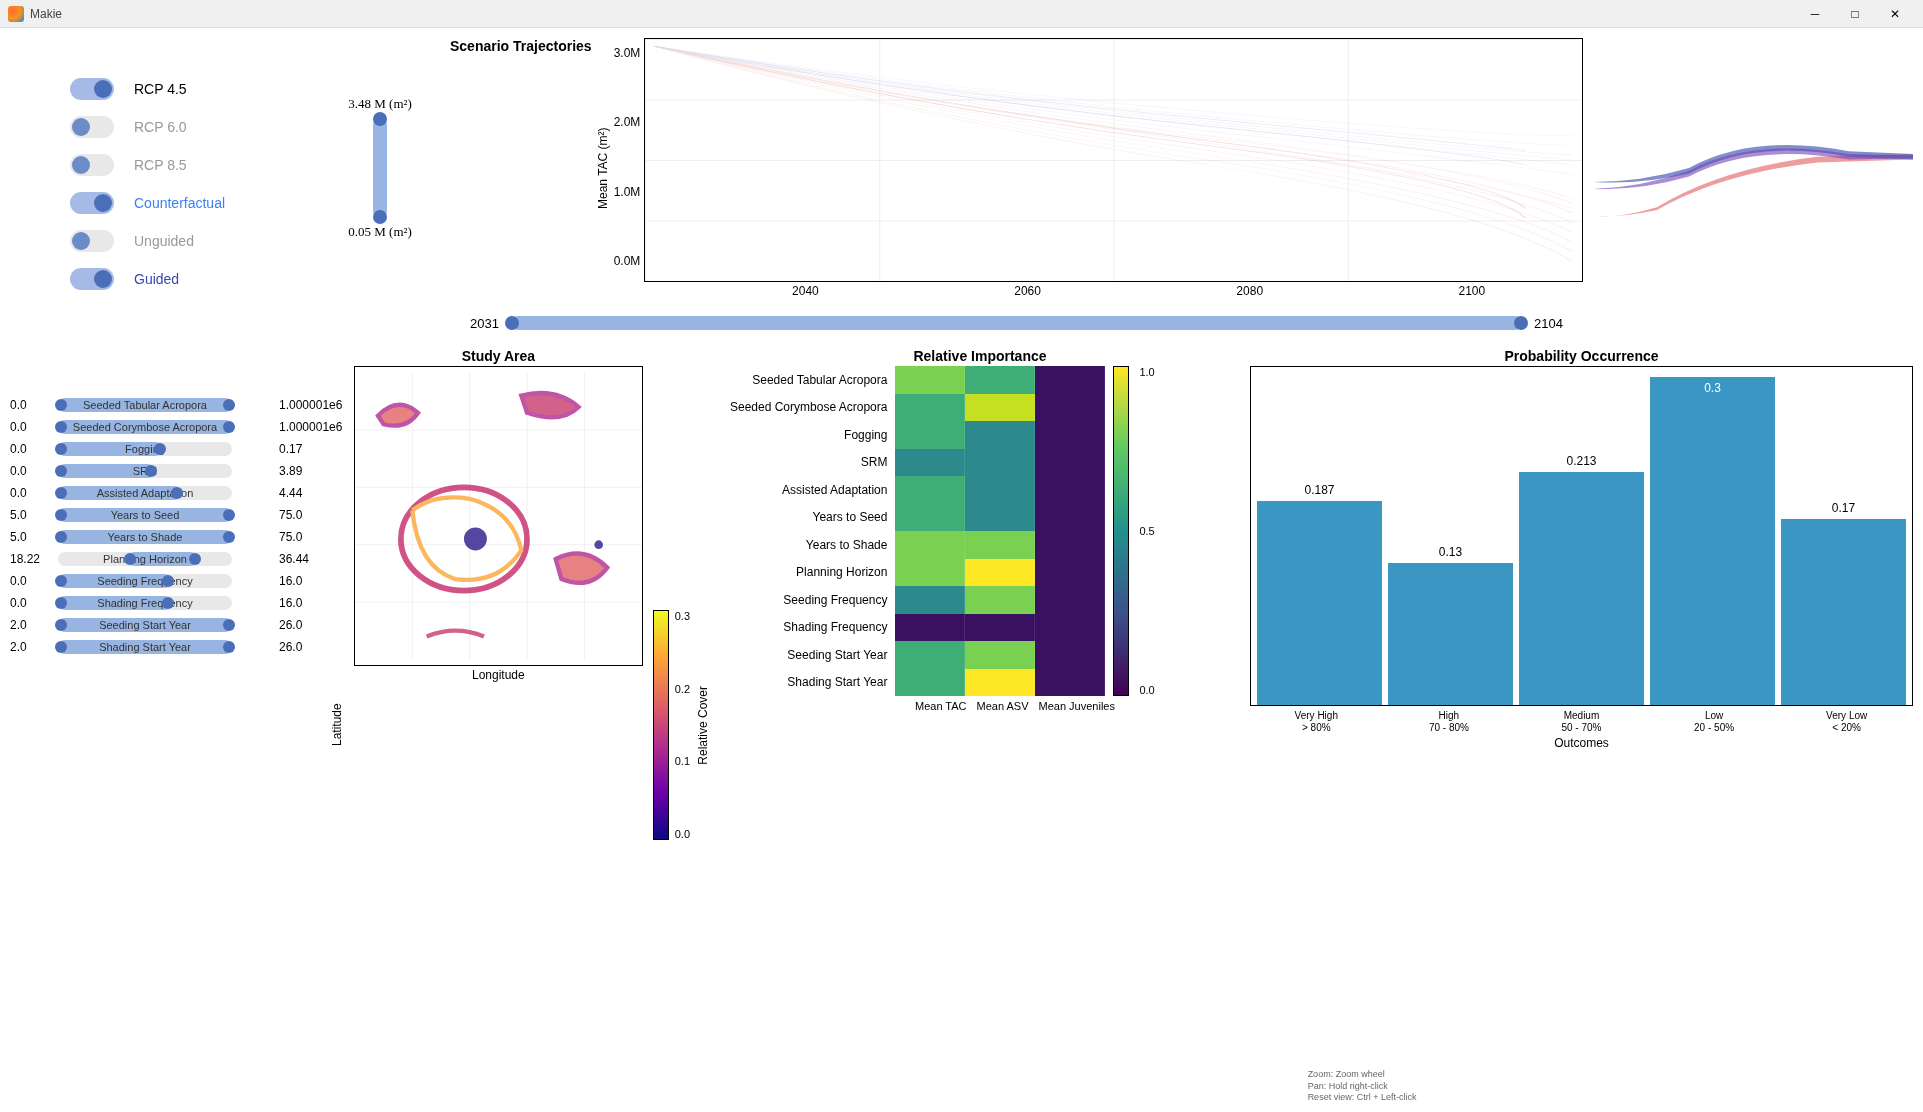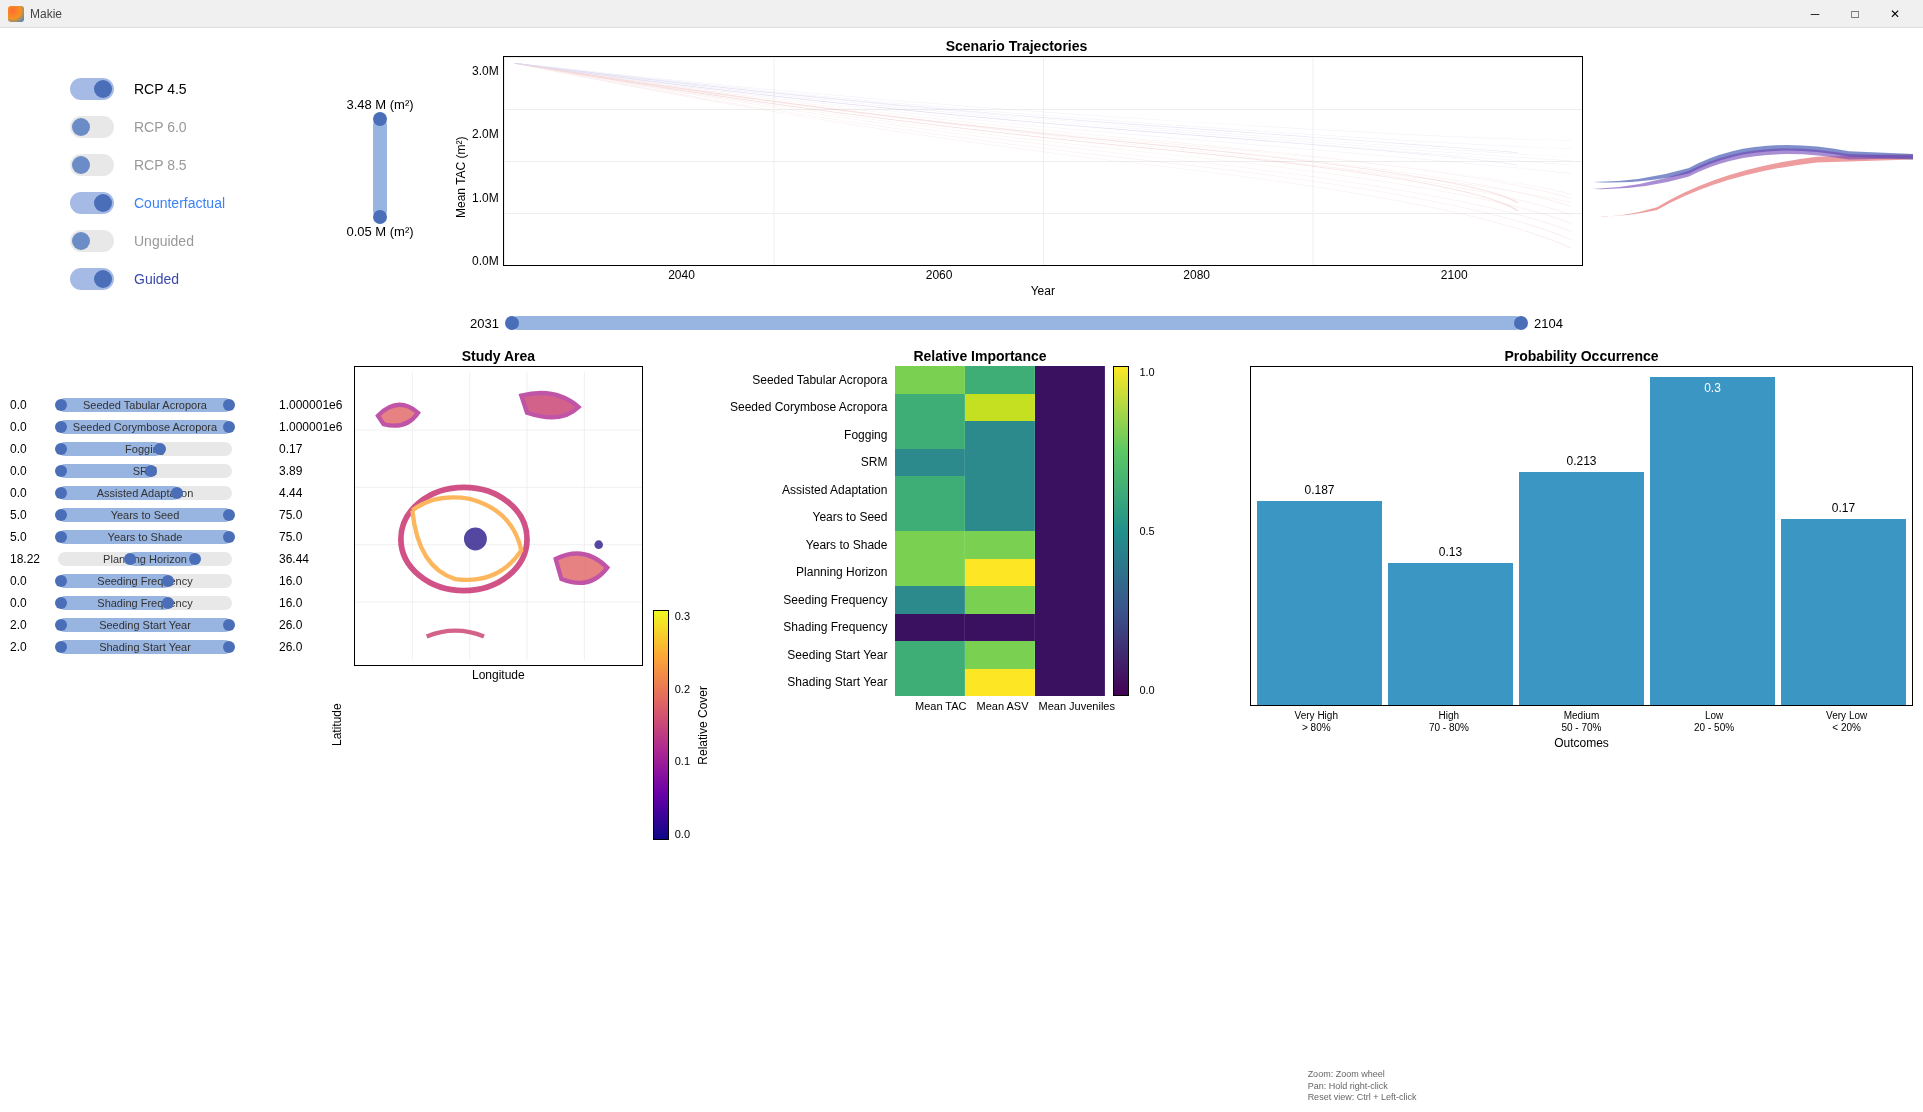--- a/index.html
+++ b/index.html
@@ -46,33 +46,33 @@
       width: 18px; height: 18px; border-radius: 50%;
       background: #4a6fb8; position: absolute; top: 2px; left: 2px;
       transition: left 0.1s;
     }
     .toggle.on .knob { left: 24px; }
     .toggle.off .knob { background: #6c8cc7; }
     .toggle-label { font-size: 14px; }
     .toggle-label.active-red { color: #3b82f6; font-weight: 500; }
     .toggle-label.active-blue { color: #3949ab; font-weight: 500; }
     .toggle-label.inactive { color: #999; }
-    .vslider-wrap { grid-column: 2; grid-row: 1; display: flex; flex-direction: column; align-items: center; justify-content: center; }
+    .vslider-wrap { grid-column: 2; grid-row: 1; display: flex; flex-direction: column; align-items: center; justify-content: center; font-family: Liberation Serif, serif; }
     .vslider-label { font-size: 13px; margin: 6px 0; }
     .vslider {
       width: 14px; height: 100px; border-radius: 7px;
       background: #98b4e0; position: relative;
     }
     .vslider .handle-top, .vslider .handle-bot {
       width: 14px; height: 14px; border-radius: 50%;
       background: #4a6fb8; position: absolute; left: 0;
     }
     .vslider .handle-top { top: -6px; }
     .vslider .handle-bot { bottom: -6px; }
-    .trajectory-wrap { grid-column: 3; grid-row: 1; display: flex; flex-direction: column; }
+    .trajectory-wrap { grid-column: 3; grid-row: 1; display: flex; flex-direction: row; }
     .chart-title { text-align: center; font-weight: 600; font-size: 14px; margin-bottom: 2px; }
     .traj-area { display: flex; flex: 1; }
     .ylabel { writing-mode: vertical-rl; transform: rotate(180deg); text-align: center; font-size: 12px; padding: 0 4px; }
     .yticks { display: flex; flex-direction: column; justify-content: space-between; font-size: 12px; text-align: right; padding: 8px 4px 30px 0; }
     .traj-plot {
       flex: 1; border: 1px solid #000; position: relative;
       background: linear-gradient(to right, #eee 1px, transparent 1px) 0 0 / 25% 100%,
                   linear-gradient(to bottom, #eee 1px, transparent 1px) 0 0 / 100% 25%;
     }
     .traj-plot svg { position: absolute; inset: 0; width: 100%; height: 100%; }
@@ -234,21 +234,20 @@
               <path stroke="#5e35b1" d="M1,3 Q30,24 60,36 T94,52"></path>
             </g>
           </svg>
         </div>
         <div class="xticks" id="traj-xticks">
             <div>2040</div>
             <div>2060</div>
             <div>2080</div>
             <div>2100</div>
           </div>
-        <div class="xlab">Year</div>
       </div>
     </div>
   </div>
 
   <div class="density-wrap">
     <svg viewBox="0 0 100 100" preserveAspectRatio="none">
       <path d="M0,85 Q10,85 20,78 Q40,50 70,42 L100,40 L100,44 L70,46 Q40,54 20,80 Q10,85 0,85 Z" fill="#e57373" opacity="0.7"></path>
       <path d="M0,60 Q15,60 30,50 Q50,25 80,38 L100,40 L100,44 L80,42 Q50,29 30,54 Q15,62 0,60 Z" fill="#4a5fb5" opacity="0.7"></path>
       <path d="M0,65 Q15,64 30,52 Q50,28 80,40 L100,41 L100,43 L80,44 Q50,32 30,56 Q15,66 0,65 Z" fill="#7043b8" opacity="0.6"></path>
     </svg>

